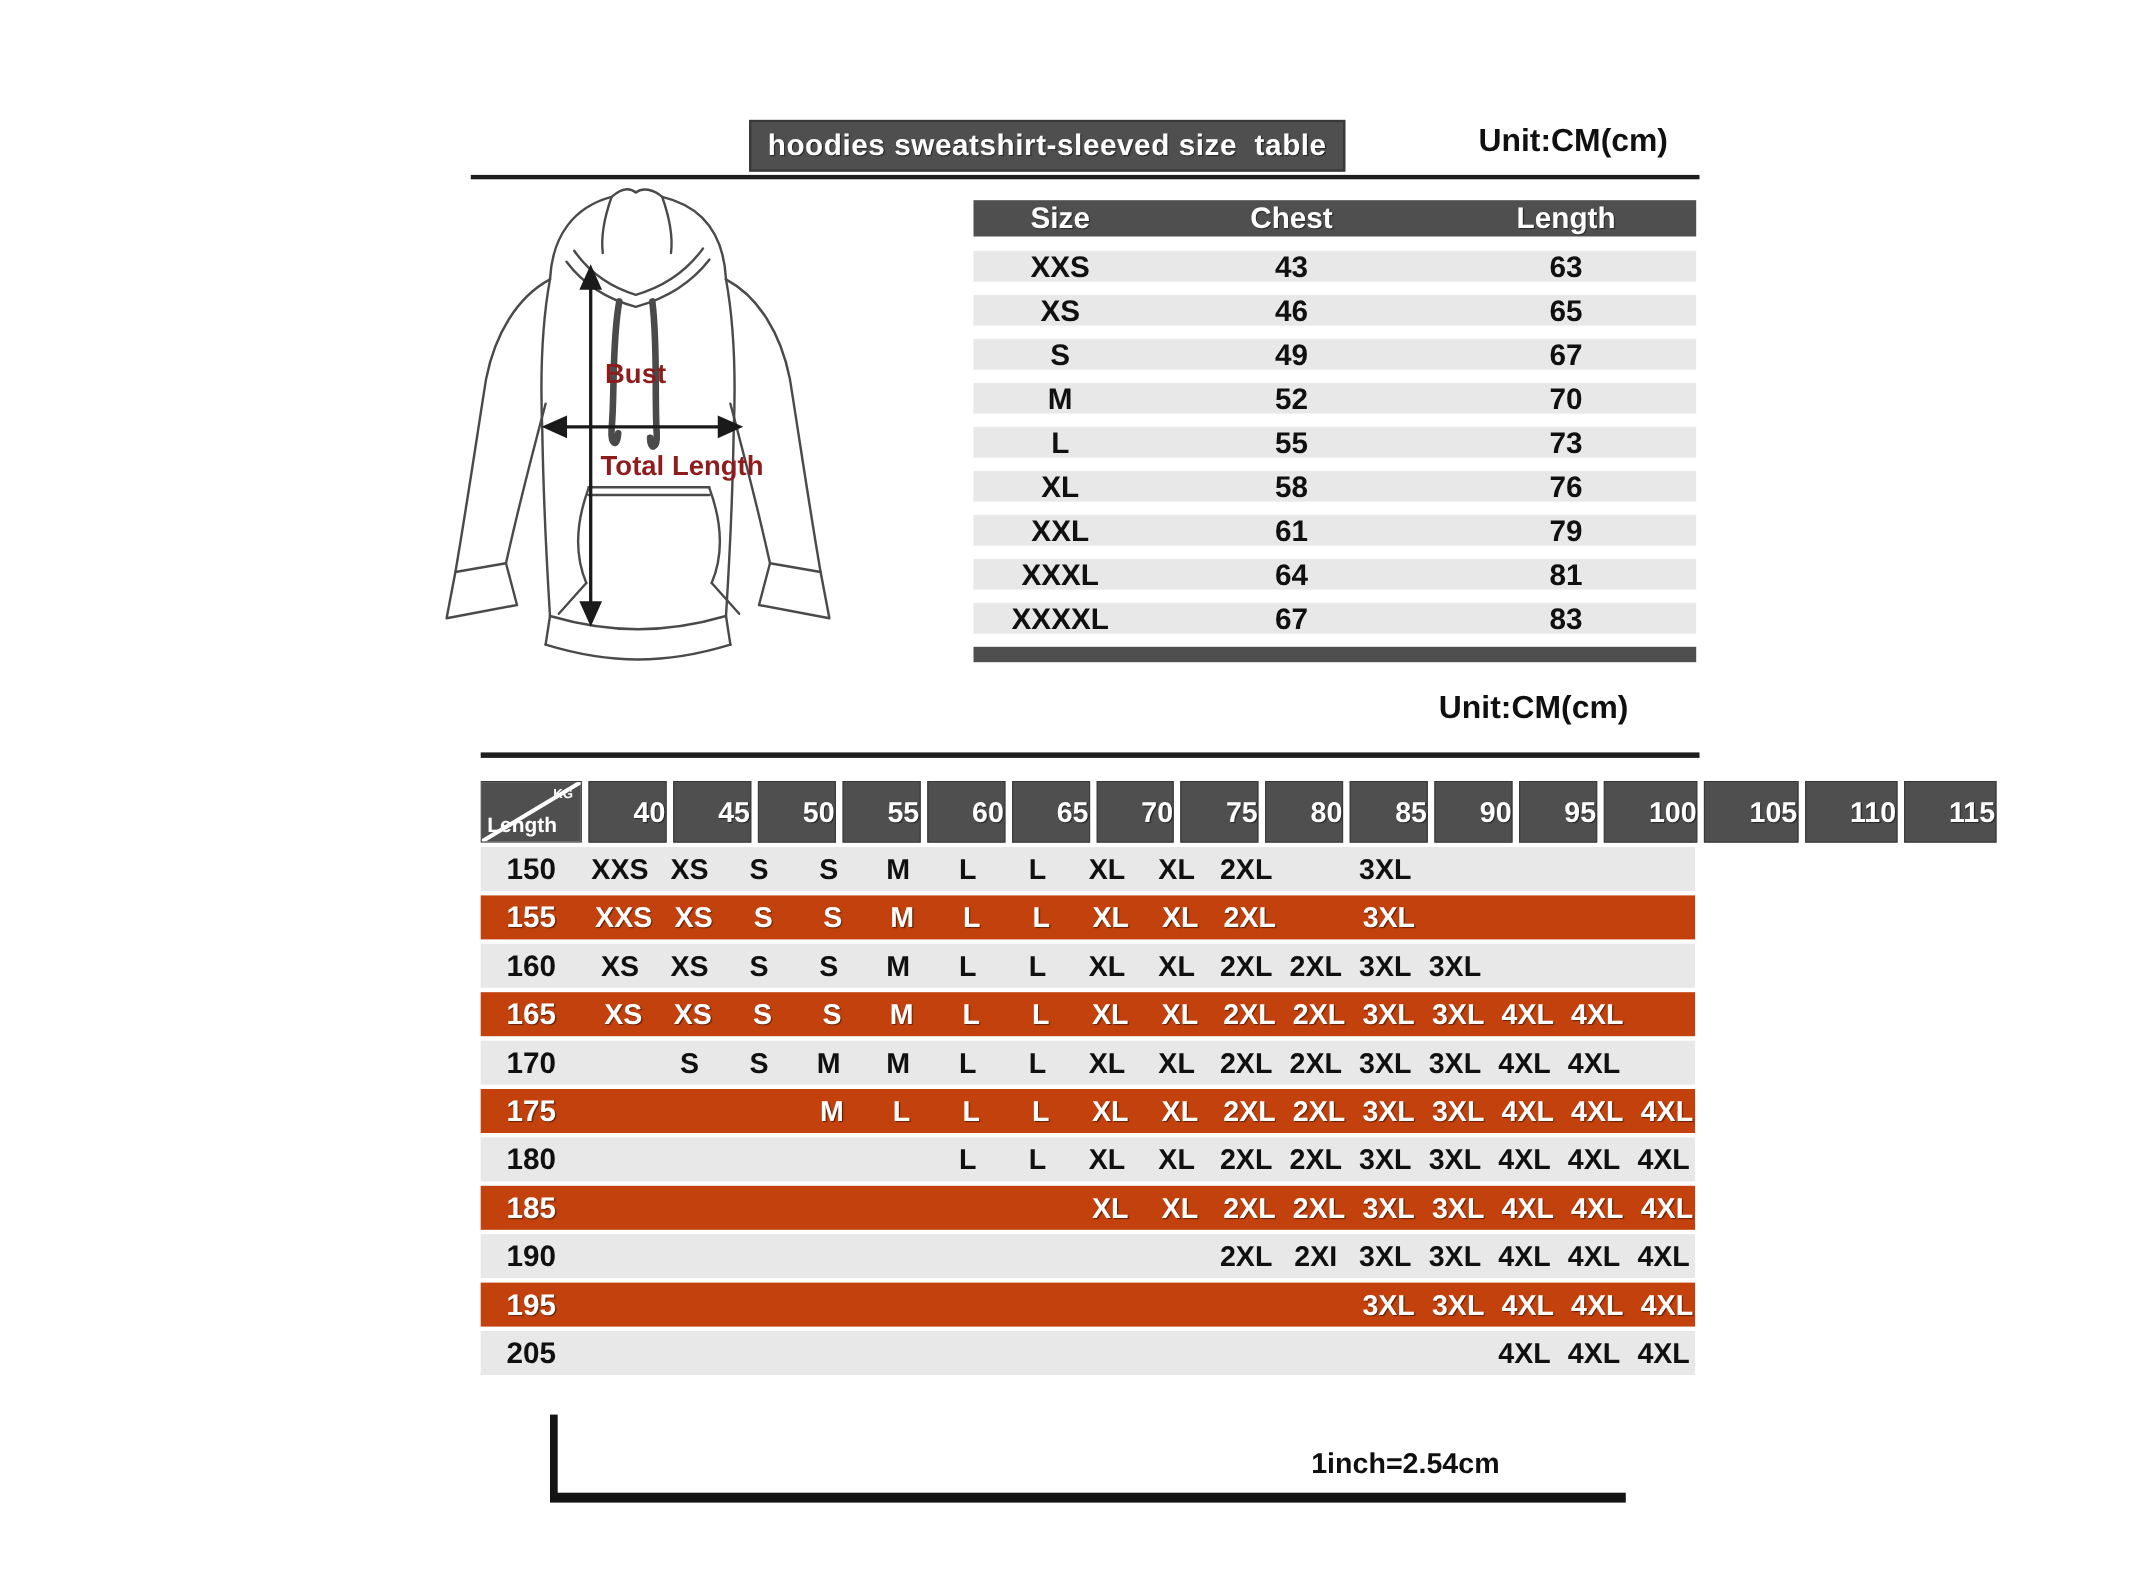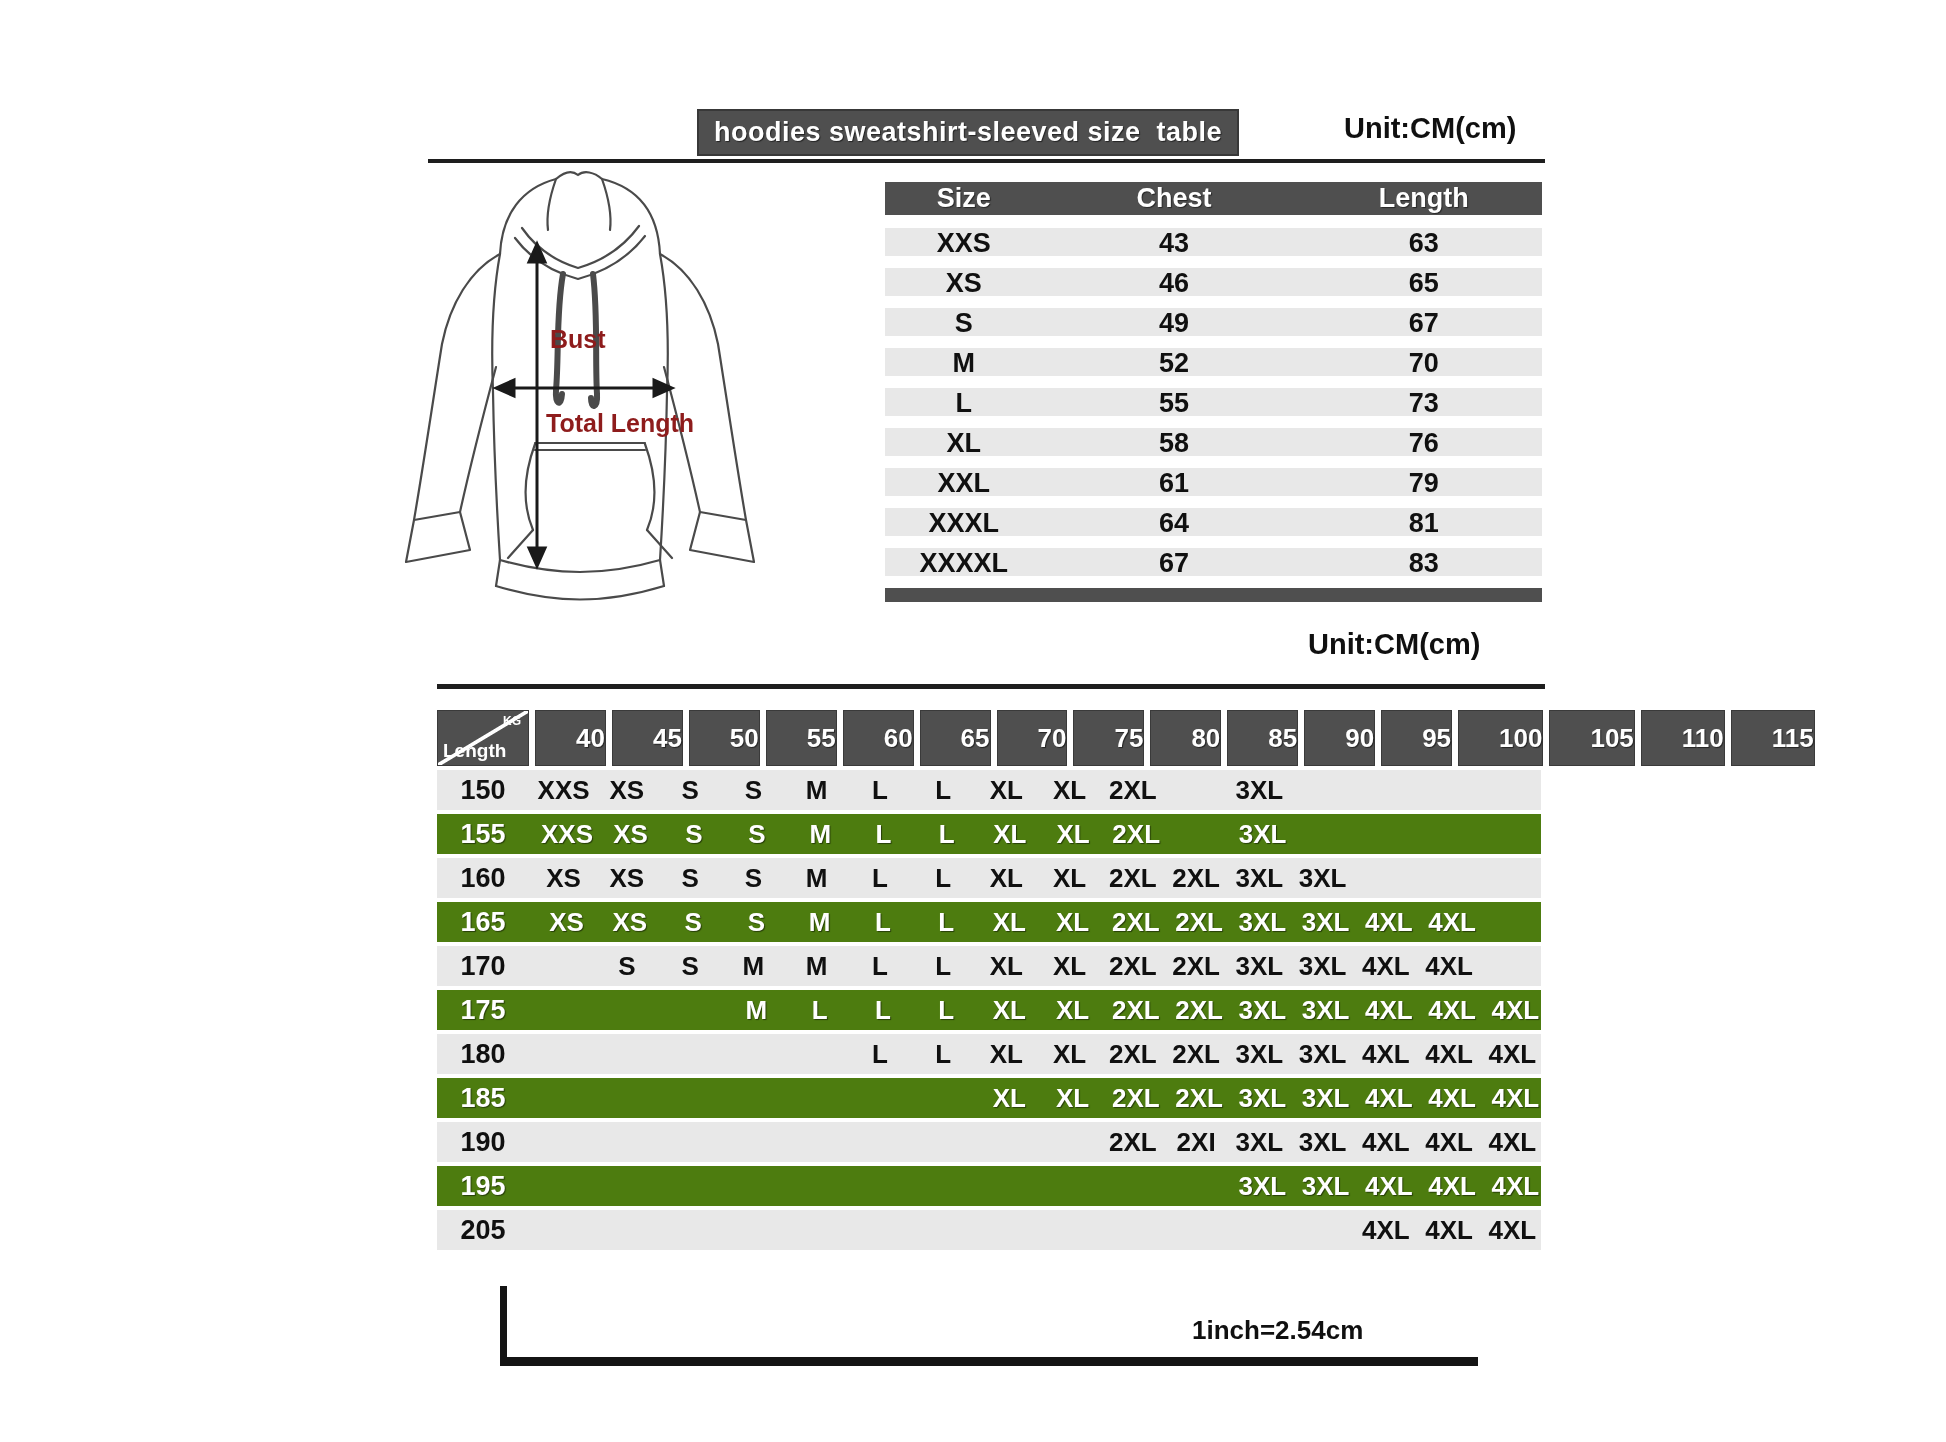--- a/index.html
+++ b/index.html
@@ -3,21 +3,21 @@
 <meta charset="utf-8">
 <style>
   html,body{margin:0;padding:0;background:#fff;}
   #page{position:relative;width:1946px;height:1442px;background:#ffffff;
         font-family:"Liberation Sans",sans-serif;overflow:hidden;}
 
   .titlebar{position:absolute;background:#4f4f4f;border:2px solid #383838;box-sizing:border-box;
             color:#fff;font-weight:bold;font-size:27px;display:flex;align-items:center;
             justify-content:center;white-space:pre;letter-spacing:.5px;
             text-shadow:1px 1px 1px rgba(0,0,0,.55);}
-  #title1{left:697px;top:109px;width:542px;height:47px;}
+  #title1{left:681px;top:109px;width:542px;height:47px;}
   #title2{left:555px;top:627px;width:746px;height:42px;}
 
   .unit{position:absolute;font-weight:bold;font-size:29px;color:#101010;}
   #unit1{left:1344px;top:112px;}
   #unit2{left:1308px;top:628px;}
 
   .rule{position:absolute;background:#1e1e1e;}
   #rule1{left:428px;top:159px;width:1117px;height:4px;}
   #rule2{left:437px;top:684px;width:1108px;height:5px;}
 
@@ -44,21 +44,21 @@
   #mx-corner{position:relative;background:
       linear-gradient(to bottom right,#4f4f4f 0%,#4f4f4f 47.5%,#ffffff 48.5%,#ffffff 51.5%,#4f4f4f 52.5%,#4f4f4f 100%);
       border:1px solid #3a3a3a;box-sizing:border-box;color:#fff;font-weight:bold;}
   #mx-corner .kg{position:absolute;top:3px;right:7px;font-size:12px;}
   #mx-corner .hgt{position:absolute;bottom:3px;left:5px;font-size:19px;}
   .mx-row{height:40px;margin-top:4px;align-items:center;}
   .mx-row div{display:flex;align-items:center;justify-content:center;font-weight:bold;}
   .mx-row .hcell{font-size:27px;}
   .mx-row .cell{font-size:26px;}
   .mx-row.light{background:#e8e8e8;color:#101010;}
-  .mx-row.dark{background:#4d7c0f;color:#fff;text-shadow:1px 1px 1px rgba(0,0,0,.5);gap:12px;}
+  .mx-row.dark{background:#c2410c;color:#fff;text-shadow:1px 1px 1px rgba(0,0,0,.5);gap:12px;}
 
   
   #f-vbar{position:absolute;left:500px;top:1286px;width:7px;height:76px;background:#141414;}
   #f-note{position:absolute;left:524px;top:1302px;font-size:27px;font-weight:bold;color:#101010;white-space:pre;}
   #f-conv{position:absolute;left:1192px;top:1304px;font-size:26px;font-weight:bold;color:#101010;margin-top:11px;}
   #f-bline{position:absolute;left:500px;top:1357px;width:978px;height:9px;background:#141414;}
 </style>
 </head>
 <body>
 

